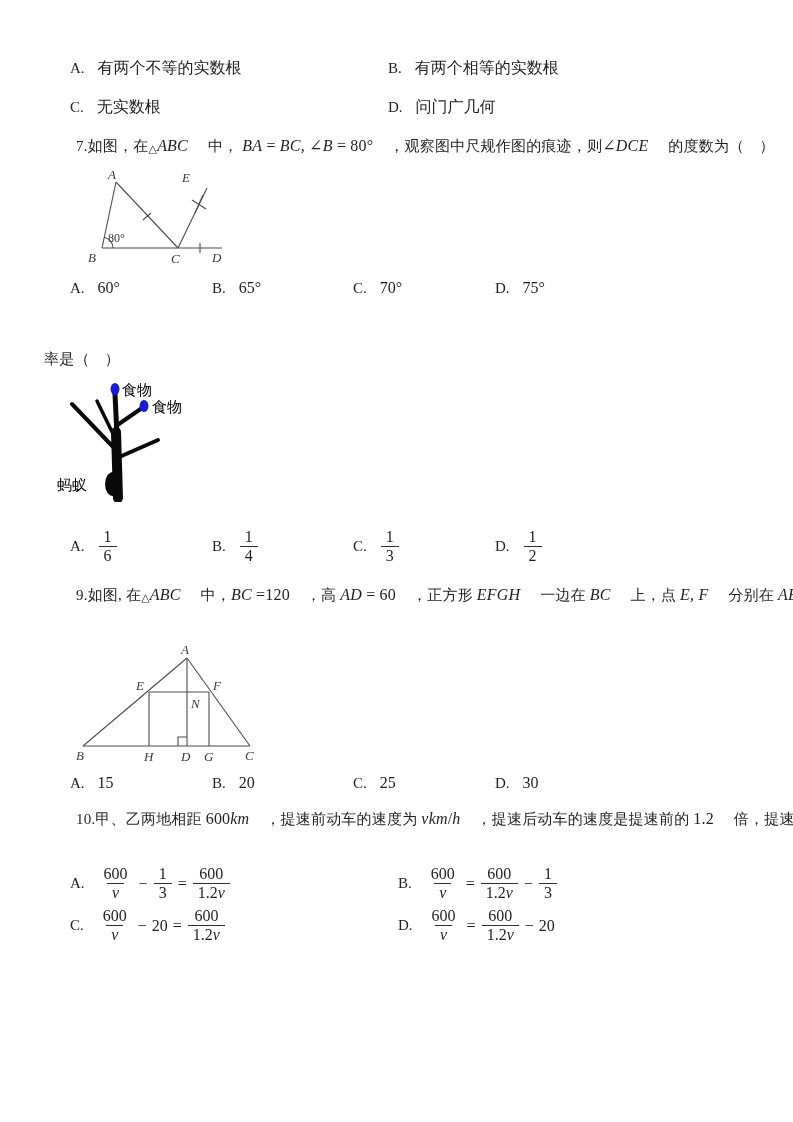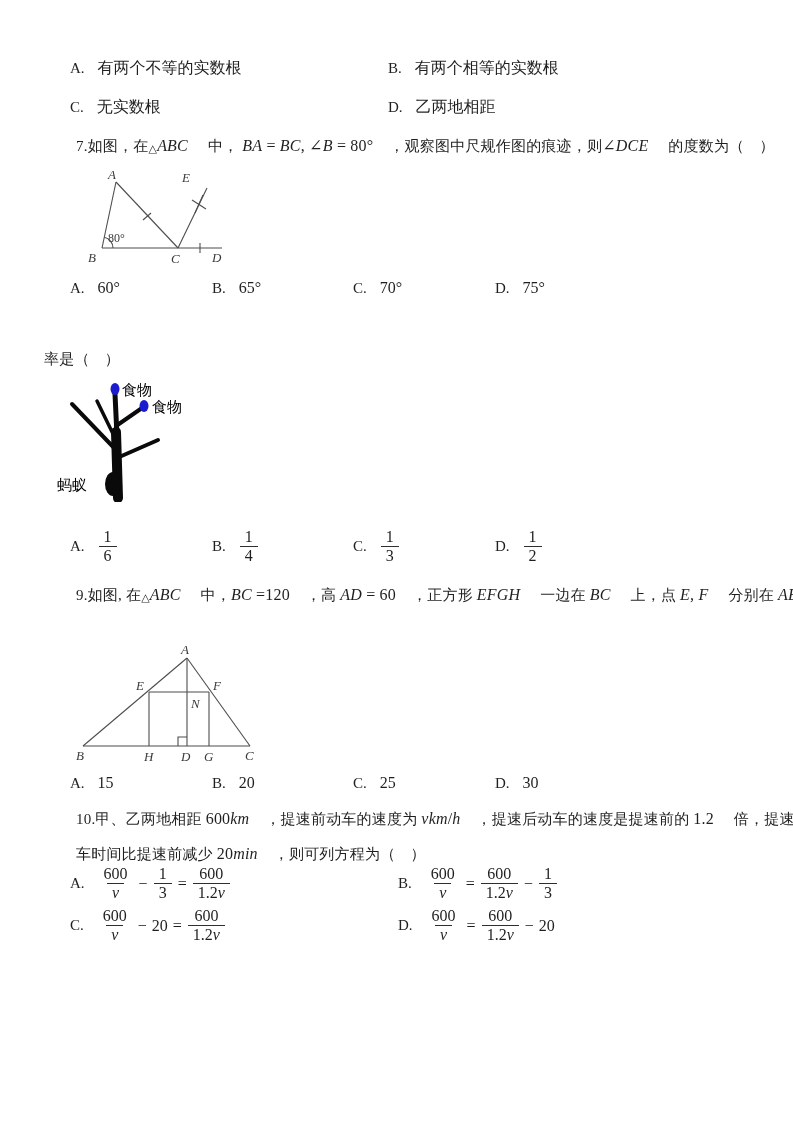--- a/index.html
+++ b/index.html
@@ -46,21 +46,21 @@
   <div class="opt" style="left:388px; top:58px;">
     <span class="lbl">B.</span>
     <span>有两个相等的实数根</span>
   </div>
   <div class="opt" style="left:70px; top:97px;">
     <span class="lbl">C.</span>
     <span>无实数根</span>
   </div>
   <div class="opt" style="left:388px; top:97px;">
     <span class="lbl">D.</span>
-    <span>乙两地相距</span>
+    <span>问门广几何</span>
   </div>
 
   <div class="stem" style="left:60px; top:134px;"><span class="seg-c">7.如图，在</span><span class="seg-t">△</span><span class="seg-m">ABC</span><span class="seg-c"> 中， </span><span class="seg-m">BA</span><span class="seg-n"> = </span><span class="seg-m">BC</span><span class="seg-n">, </span><span class="seg-n">∠</span><span class="seg-m">B</span><span class="seg-n"> = 80°</span><span class="seg-c">，观察图中尺规作图的痕迹，则</span><span class="seg-n">∠</span><span class="seg-m">DCE</span><span class="seg-c"> 的度数为（　）</span></div>
 
   <svg class="abs" style="left:82px; top:166px;" width="150" height="100" viewBox="0 0 150 100">
     <g stroke="#4d4d4d" stroke-width="1.1" fill="none">
       <line x1="20" y1="82" x2="34" y2="16"></line>
       <line x1="34" y1="16" x2="96" y2="82"></line>
       <line x1="20" y1="82" x2="140" y2="82"></line>
       <line x1="96" y1="82" x2="125" y2="22"></line>
@@ -186,21 +186,20 @@
   <div class="opt" style="left:353px; top:774px;">
     <span class="lbl">C.</span>
     <span class="seg-n">25</span>
   </div>
   <div class="opt" style="left:495px; top:774px;">
     <span class="lbl">D.</span>
     <span class="seg-n">30</span>
   </div>
 
   <div class="stem" style="left:60px; top:807px;"><span class="seg-c">10.甲、乙两地相距 </span><span class="seg-n">600</span><span class="seg-m">km</span><span class="seg-c">，提速前动车的速度为 </span><span class="seg-m">v</span><span class="seg-m">km</span><span class="seg-n">/</span><span class="seg-m">h</span><span class="seg-c">，提速后动车的速度是提速前的 </span><span class="seg-n">1.2</span><span class="seg-c"> 倍，提速后行</span></div>
-  <div class="stem" style="left:60px; top:842px;"><span class="seg-c">车时间比提速前减少 </span><span class="seg-n">20</span><span class="seg-m">min</span><span class="seg-c">，则可列方程为（　）</span></div>
 
   <div class="opt" style="left:70px; top:865px;">
     <span class="lbl">A.</span>
     <span class="eq">
         <span class="frac">
           <span class="fnum"><span class="seg-n">600</span></span>
           <span class="fden"><span class="seg-m">v</span></span>
         </span>
         <span class="seg-n">−</span>
         <span class="frac">

